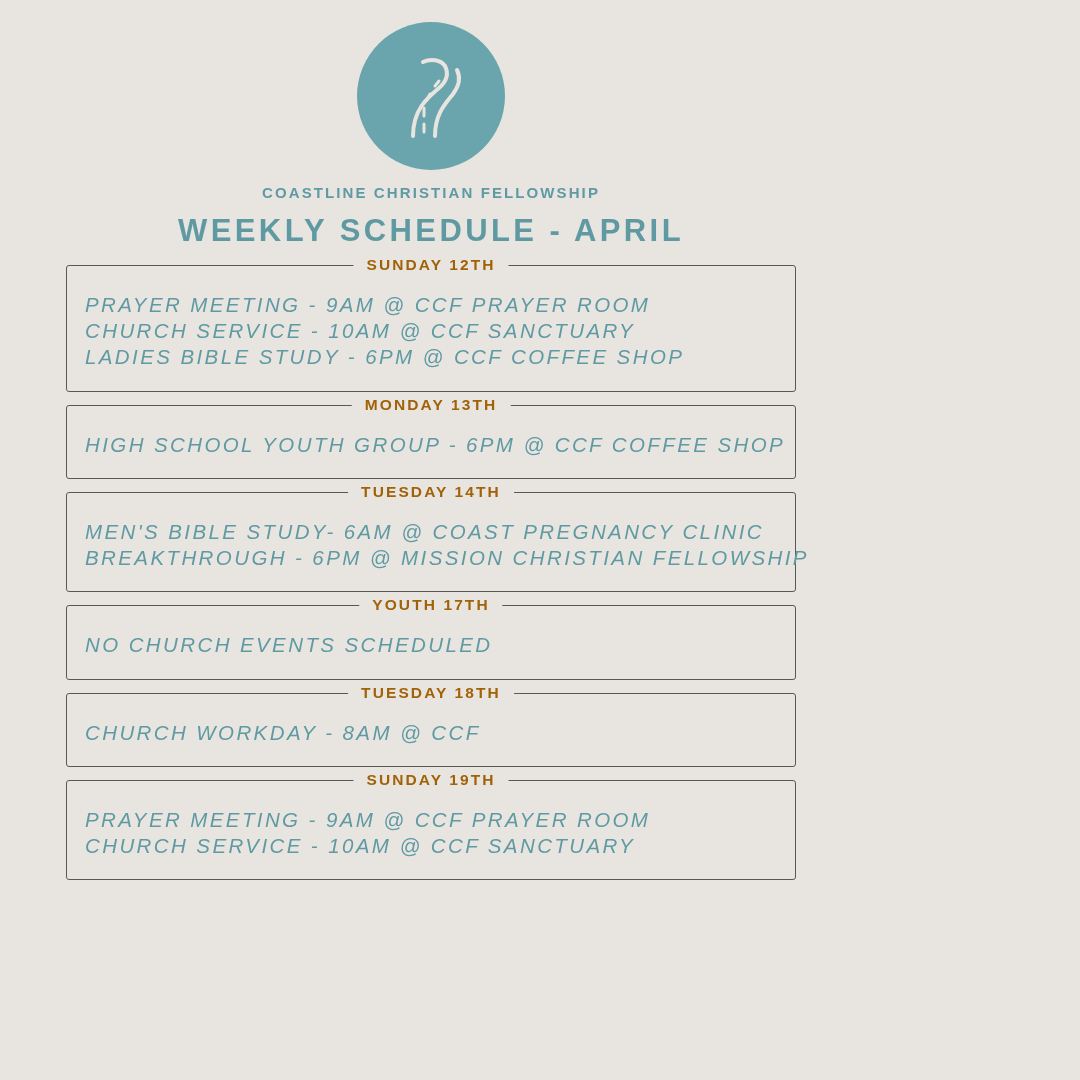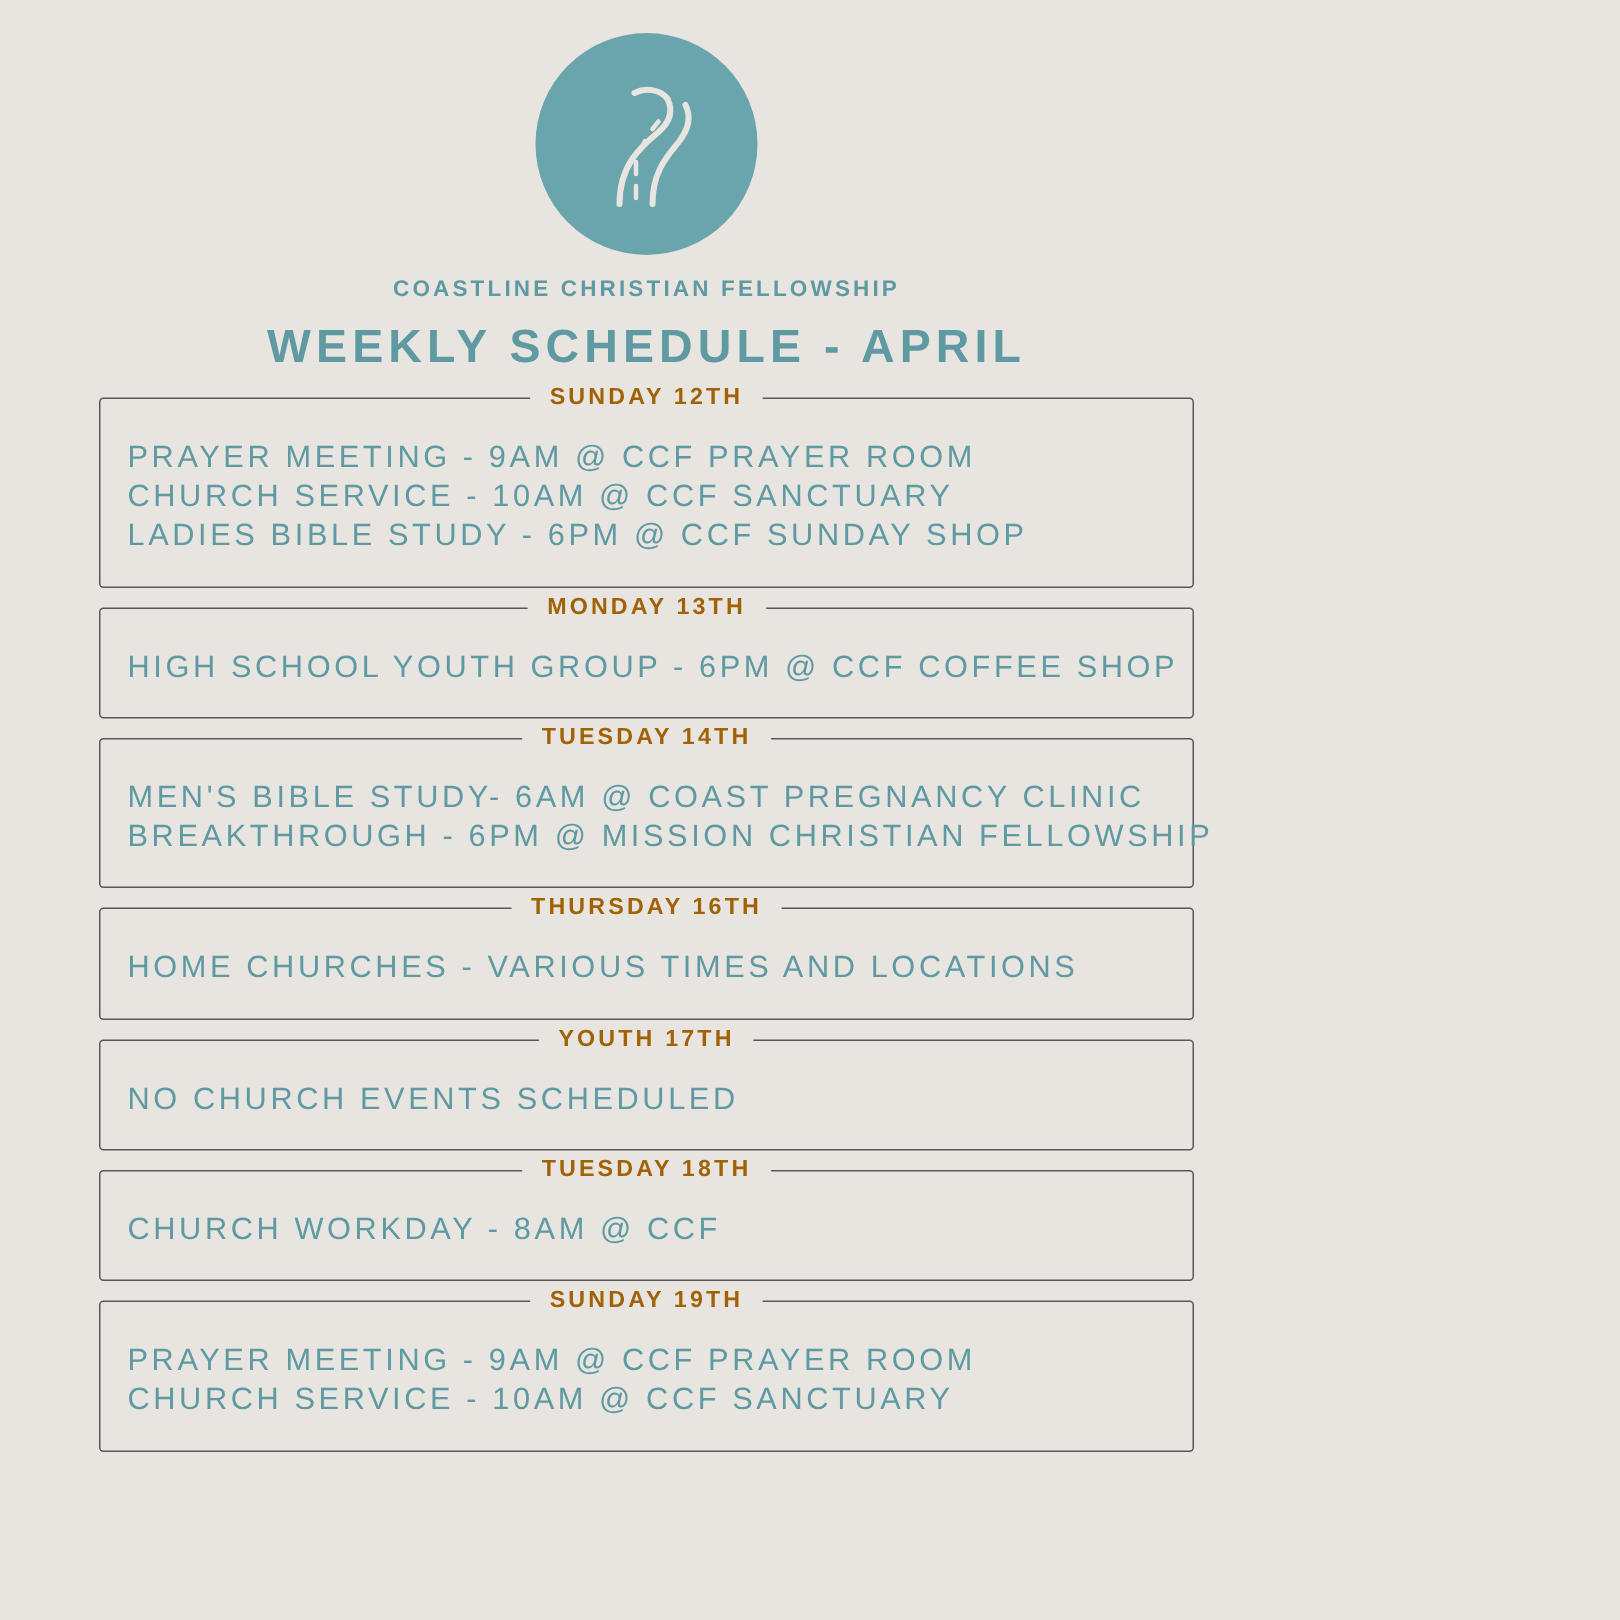--- a/index.html
+++ b/index.html
@@ -56,20 +56,21 @@
   }
   .day-block {
     position: relative;
     margin-bottom: 13px;
   }
   .day-box {
     border: 1.6px solid #58585a;
     border-radius: 3px;
     padding: 26px 16px 20px 18px;
     min-height: 70px;
+    font-style: italic;
   }
   .day-label {
     position: absolute;
     top: -9px;
     left: 50%;
     transform: translateX(-50%);
     background: #e8e5e0;
     padding: 0 13px;
     color: #a16207;
     font-size: 15.5px;
@@ -105,46 +106,40 @@
     <div class="schedule-title">WEEKLY SCHEDULE - APRIL</div>
   </div>
 
   <div class="schedule">
 
     <div class="day-block">
       <div class="day-label">SUNDAY 12TH</div>
       <div class="day-box">
         <div class="event">PRAYER MEETING - 9AM @ CCF PRAYER ROOM</div>
         <div class="event">CHURCH SERVICE - 10AM @ CCF SANCTUARY</div>
-        <div class="event">LADIES BIBLE STUDY - 6PM @ CCF SUNDAY SHOP</div>
+        <div class="event">LADIES BIBLE STUDY - 6PM @ CCF COFFEE SHOP</div>
       </div>
     </div>
 
     <div class="day-block">
       <div class="day-label">MONDAY 13TH</div>
       <div class="day-box">
         <div class="event">HIGH SCHOOL YOUTH GROUP - 6PM @ CCF COFFEE SHOP</div>
       </div>
     </div>
 
     <div class="day-block">
       <div class="day-label">TUESDAY 14TH</div>
       <div class="day-box">
         <div class="event">MEN'S BIBLE STUDY- 6AM @ COAST PREGNANCY CLINIC</div>
         <div class="event">BREAKTHROUGH - 6PM @ MISSION CHRISTIAN FELLOWSHIP</div>
       </div>
     </div>
 
 
-    <div class="day-block">
-      <div class="day-label">THURSDAY 16TH</div>
-      <div class="day-box">
-        <div class="event">HOME CHURCHES - VARIOUS TIMES AND LOCATIONS</div>
-      </div>
-    </div>
 
     <div class="day-block">
       <div class="day-label">YOUTH 17TH</div>
       <div class="day-box">
         <div class="event">NO CHURCH EVENTS SCHEDULED</div>
       </div>
     </div>
 
     <div class="day-block">
       <div class="day-label">TUESDAY 18TH</div>

